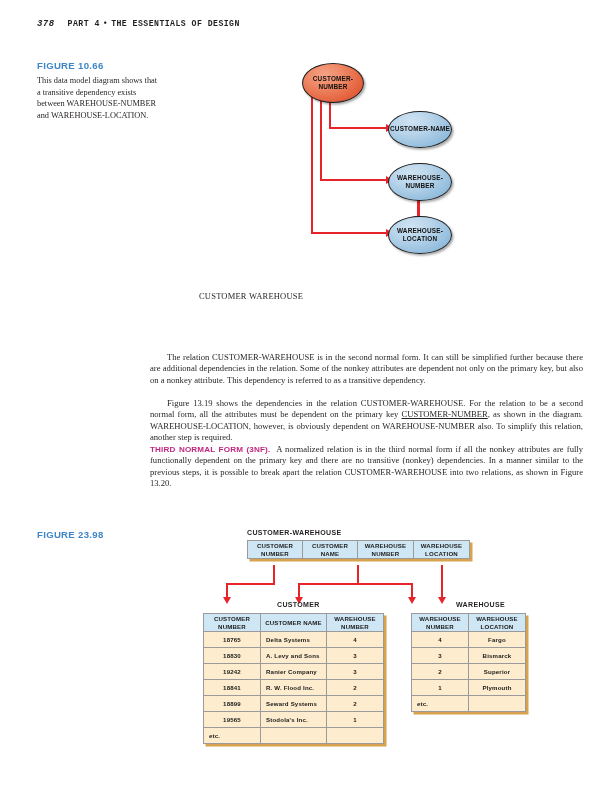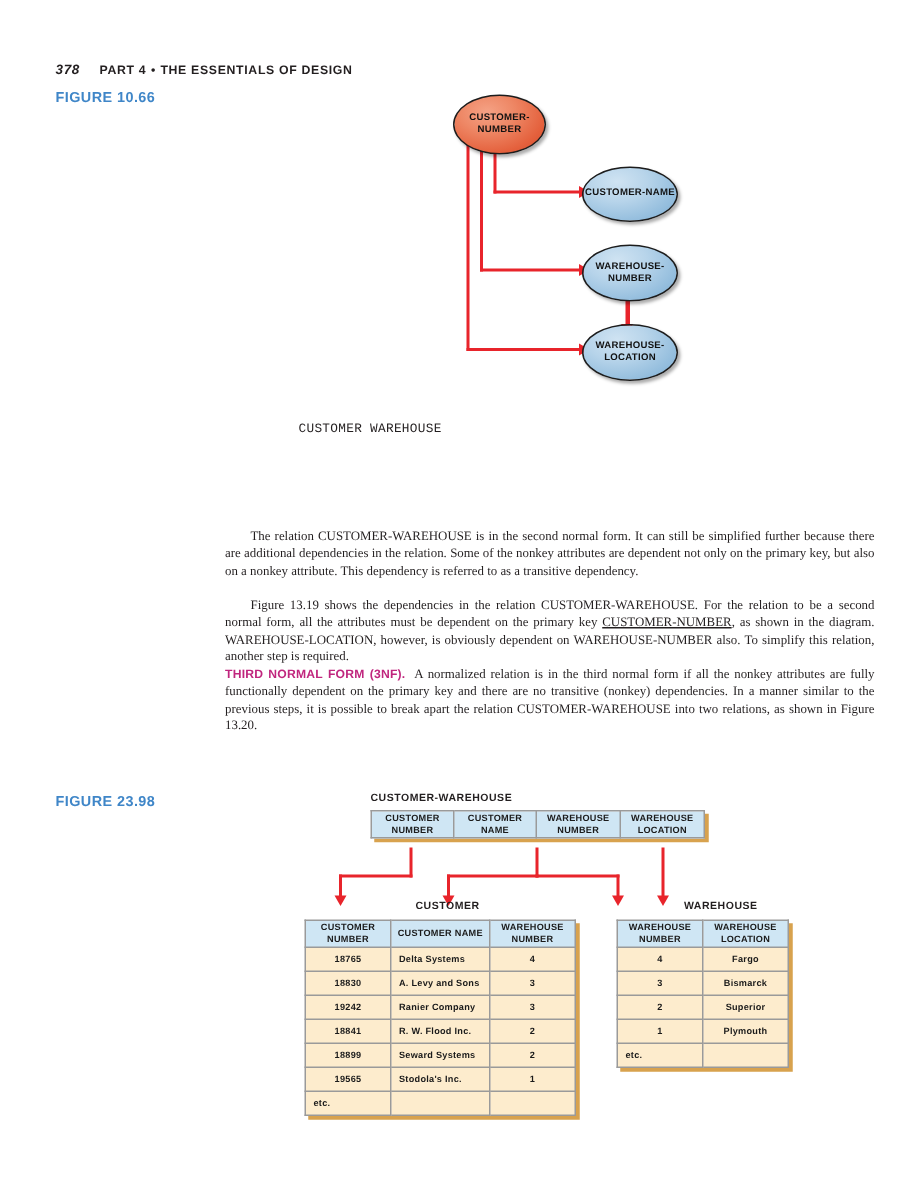--- a/index.html
+++ b/index.html
@@ -8,22 +8,22 @@
     background:#ffffff;
     font-family:"Liberation Serif", serif;
     color:#1a1a1a;
     position:relative;
     overflow:hidden;
   }
   .page{position:absolute;left:0;top:0;width:601px;height:800px;}
 
   
   .runhead{
-    position:absolute;left:37px;top:41px;
-    font-family:Liberation Sans, sans-serif;
+    position:absolute;left:37px;top:19px;
+    font-family:Liberation Mono, monospace;
     font-size:8.2px;font-weight:bold;letter-spacing:.45px;
     color:#231f20;white-space:nowrap;
   }
   .runhead .folio{font-style:italic;font-size:9px;margin-right:13px;}
   .runhead .dot{margin:0 3px;}
 
   
   .figlabel{
     position:absolute;
     font-family:"Liberation Sans", sans-serif;
@@ -54,22 +54,22 @@
   .runin{
     font-family:"Liberation Sans", sans-serif;
     font-weight:bold;
     font-size:8.1px;
     letter-spacing:.15px;
     color:#c0267e;
   }
 
   
   .rel-name{
-    position:absolute;left:199px;top:281px;
-    font-family:Liberation Mono, monospace;
+    position:absolute;left:199px;top:291px;
+    font-family:Liberation Serif, serif;
     font-size:8.5px;letter-spacing:.2px;color:#231f20;
     white-space:nowrap;
   }
   .rel-attrs{
     position:absolute;left:348px;top:281px;
     font-family:"Liberation Sans", sans-serif;
     font-size:8.5px;line-height:13.6px;letter-spacing:.2px;color:#231f20;
     white-space:nowrap;
   }
 
@@ -141,20 +141,21 @@
 </head>
 <body>
 
 <div class="page">
 
   <div class="runhead">
     <span class="folio">378</span><span>PART 4</span><span class="dot">•</span><span>THE ESSENTIALS OF DESIGN</span>
   </div>
 
   <div class="figlabel" style="left:37px;top:60px;">FIGURE 10.66</div>
+  <div class="figcap" style="left:37px;top:75px;">This data model diagram shows that a transitive dependency exists between WAREHOUSE-NUMBER and WAREHOUSE-LOCATION.</div>
 
   <div class="erbox">
 
     <div class="ln" style="left:23px;top:40px;width:2.4px;height:138px;"></div>
     <div class="ln" style="left:32px;top:40px;width:2.4px;height:85px;"></div>
     <div class="ln" style="left:41px;top:40px;width:2.4px;height:33px;"></div>
 
     <div class="ln" style="left:41px;top:71px;width:58px;height:2.4px;"></div>
     <div class="ln" style="left:32px;top:123px;width:67px;height:2.4px;"></div>
     <div class="ln" style="left:23px;top:176px;width:76px;height:2.4px;"></div>

